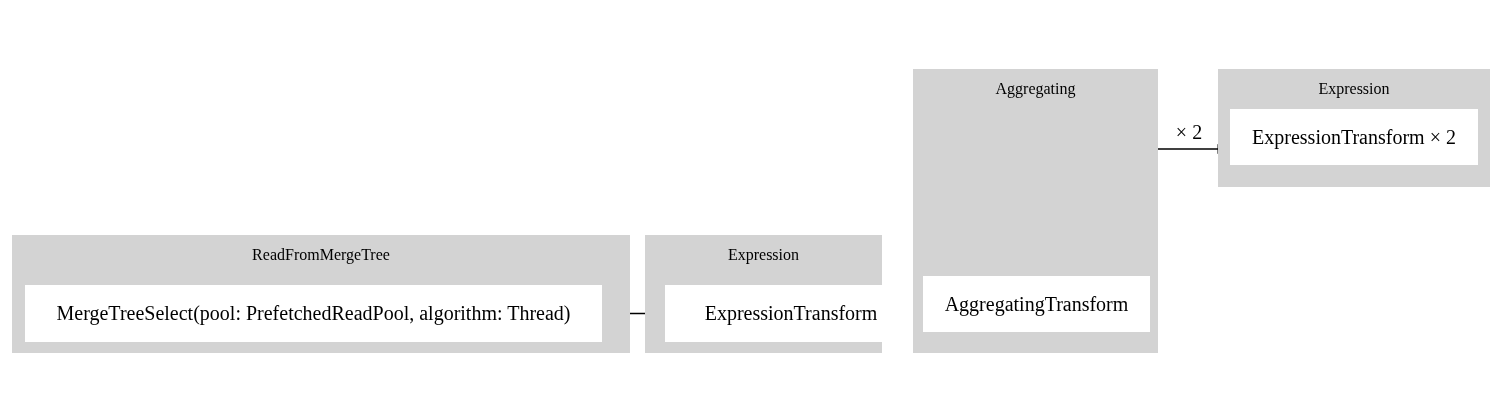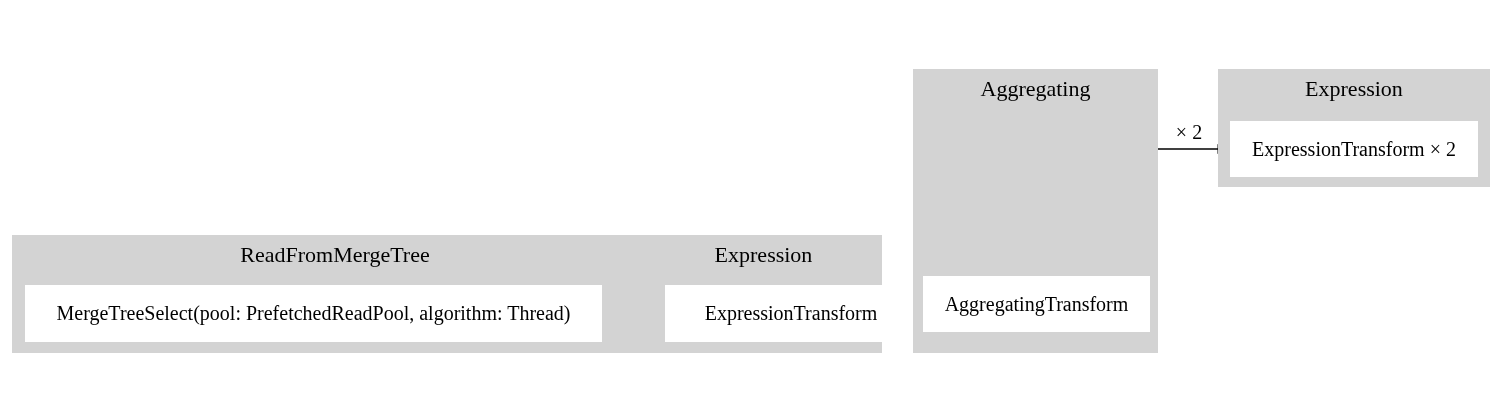--- a/index.html
+++ b/index.html
@@ -19,21 +19,21 @@
   .cluster {
     position: absolute;
     background: #d3d3d3;
   }
   .cluster-title {
     position: absolute;
     left: 0;
     right: 0;
     top: 7px;
     text-align: center;
-    font-size: 22px;
+    font-size: 16px;
     line-height: 26px;
     white-space: nowrap;
   }
   .node {
     position: absolute;
     background: #ffffff;
     display: flex;
     align-items: center;
     justify-content: center;
     font-size: 20px;
@@ -81,33 +81,33 @@
 
       <g>
         <line x1="1079" y1="149" x2="1219" y2="149"></line>
         <polygon points="1218,144.2 1230,149 1218,153.8" stroke-width="1"></polygon>
       </g>
     </g>
   </svg>
 
   <div class="edge-label">× 2</div>
 
-  <div class="cluster" style="left:12px; top:235px; width:618px; height:118px;padding-left:28px;">
+  <div class="cluster" style="left:12px; top:235px; width:618px; height:118px;">
     <div class="cluster-title">ReadFromMergeTree</div>
     <div class="node" style="left:13px; top:50px; width:577px; height:57px;text-align:center;">MergeTreeSelect(pool: PrefetchedReadPool, algorithm: Thread)</div>
   </div>
 
   <div class="cluster" style="left:645px; top:235px; width:237px; height:118px;">
     <div class="cluster-title">Expression</div>
     <div class="node" style="left:13px; top:50px; width:252px; height:57px;margin-left:7px;">ExpressionTransform</div>
   </div>
 
   <div class="cluster" style="left:913px; top:69px; width:245px; height:284px;">
     <div class="cluster-title">Aggregating</div>
     <div class="node" style="left:10px; top:207px; width:227px; height:56px;">AggregatingTransform</div>
   </div>
 
   <div class="cluster" style="left:1218px; top:69px; width:272px; height:118px;">
     <div class="cluster-title">Expression</div>
-    <div class="node" style="left:12px; top:52px; width:248px; height:56px;">ExpressionTransform × 2</div>
+    <div class="node" style="left:12px; top:40px; width:248px; height:56px;">ExpressionTransform × 2</div>
   </div>
 
 </div>
 
 </body></html>

